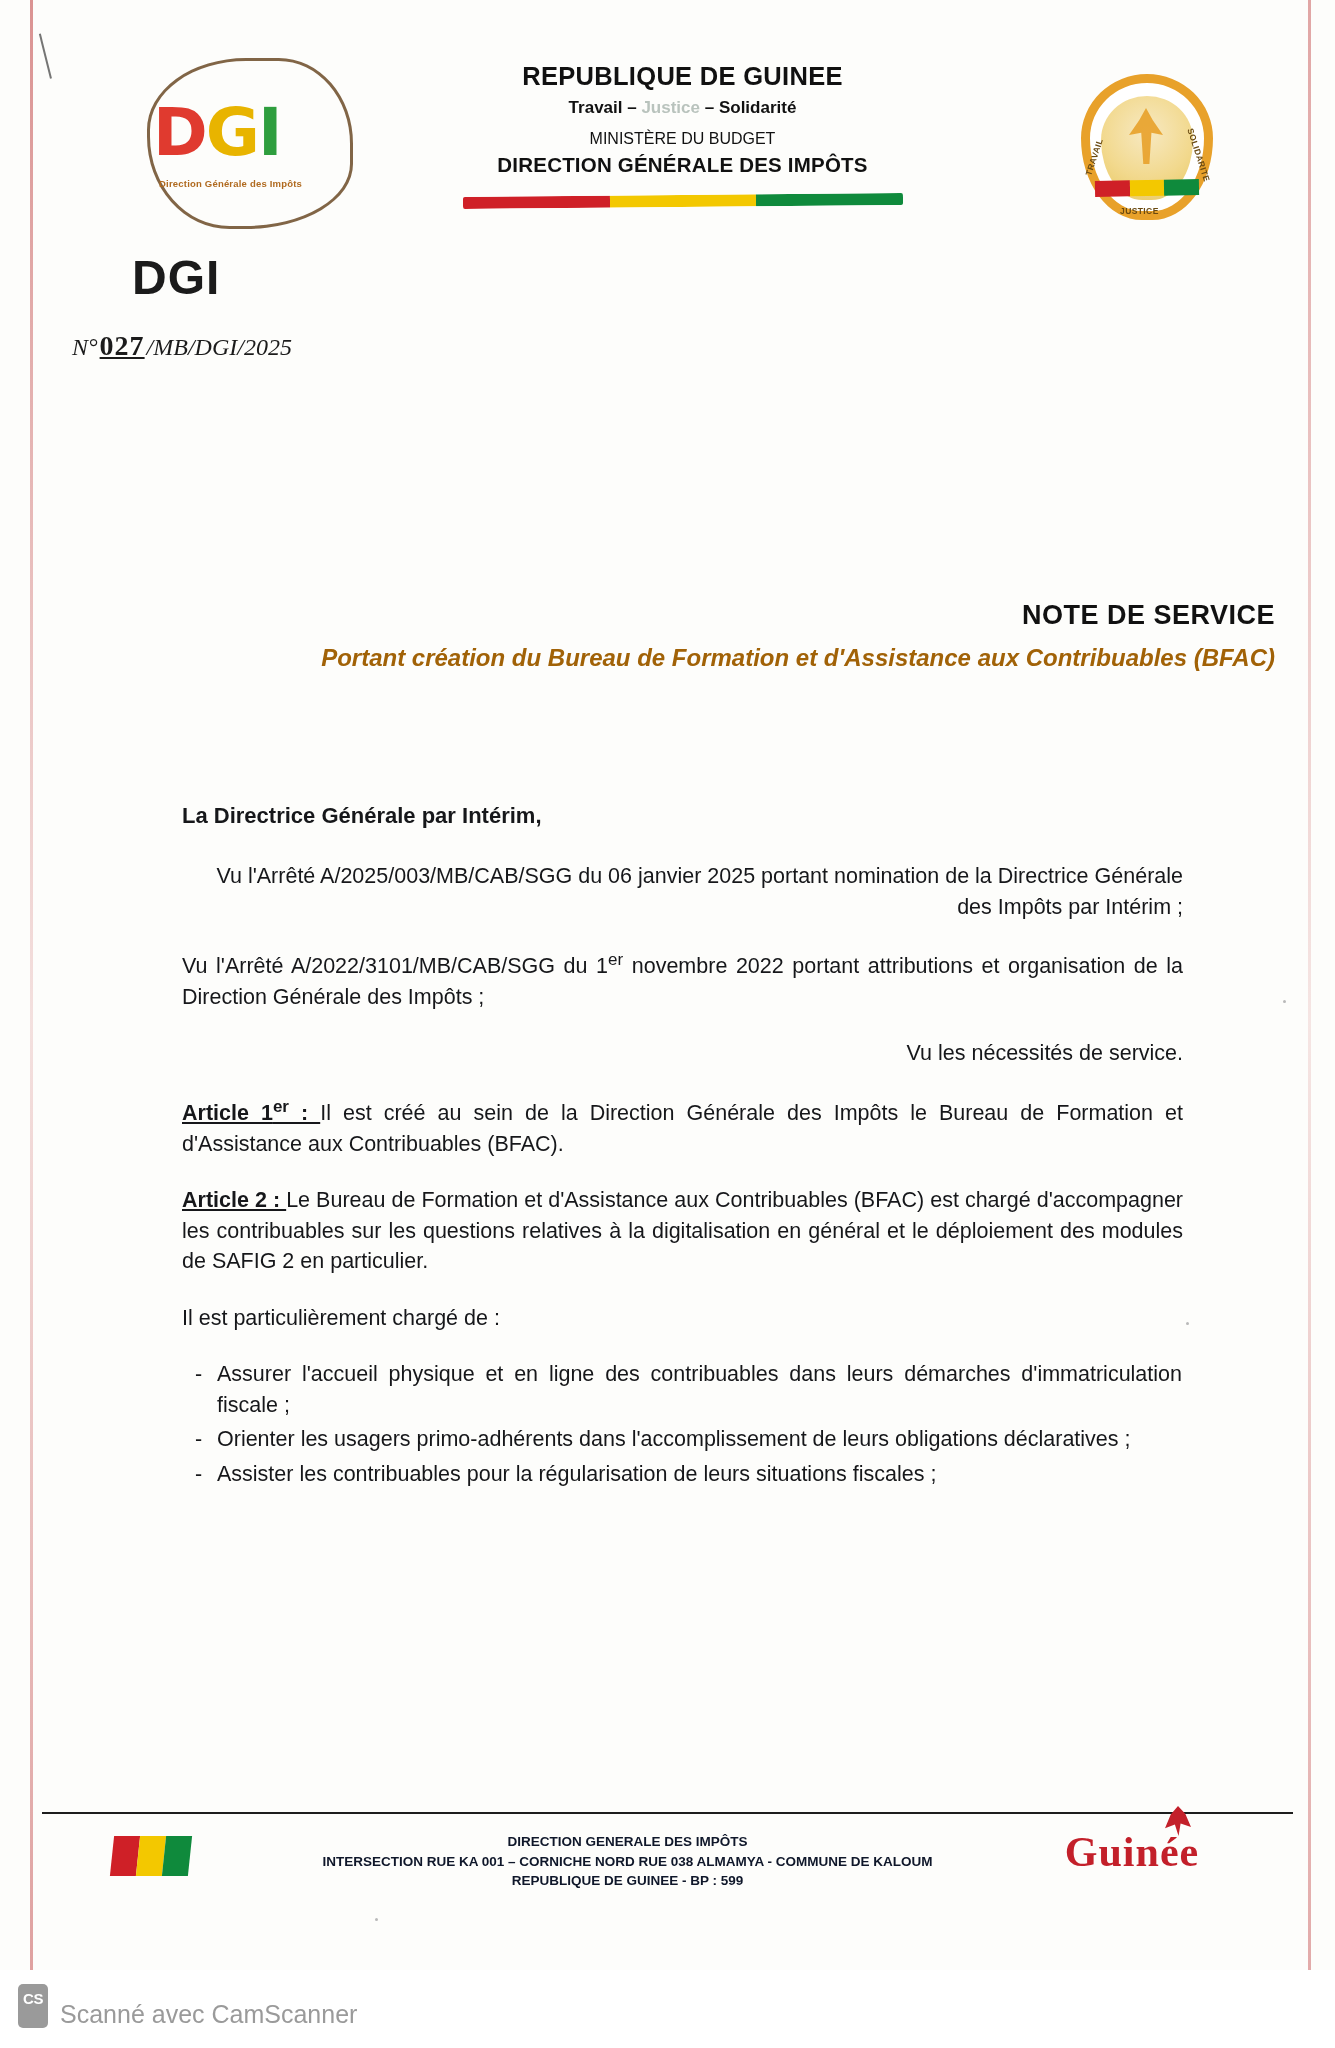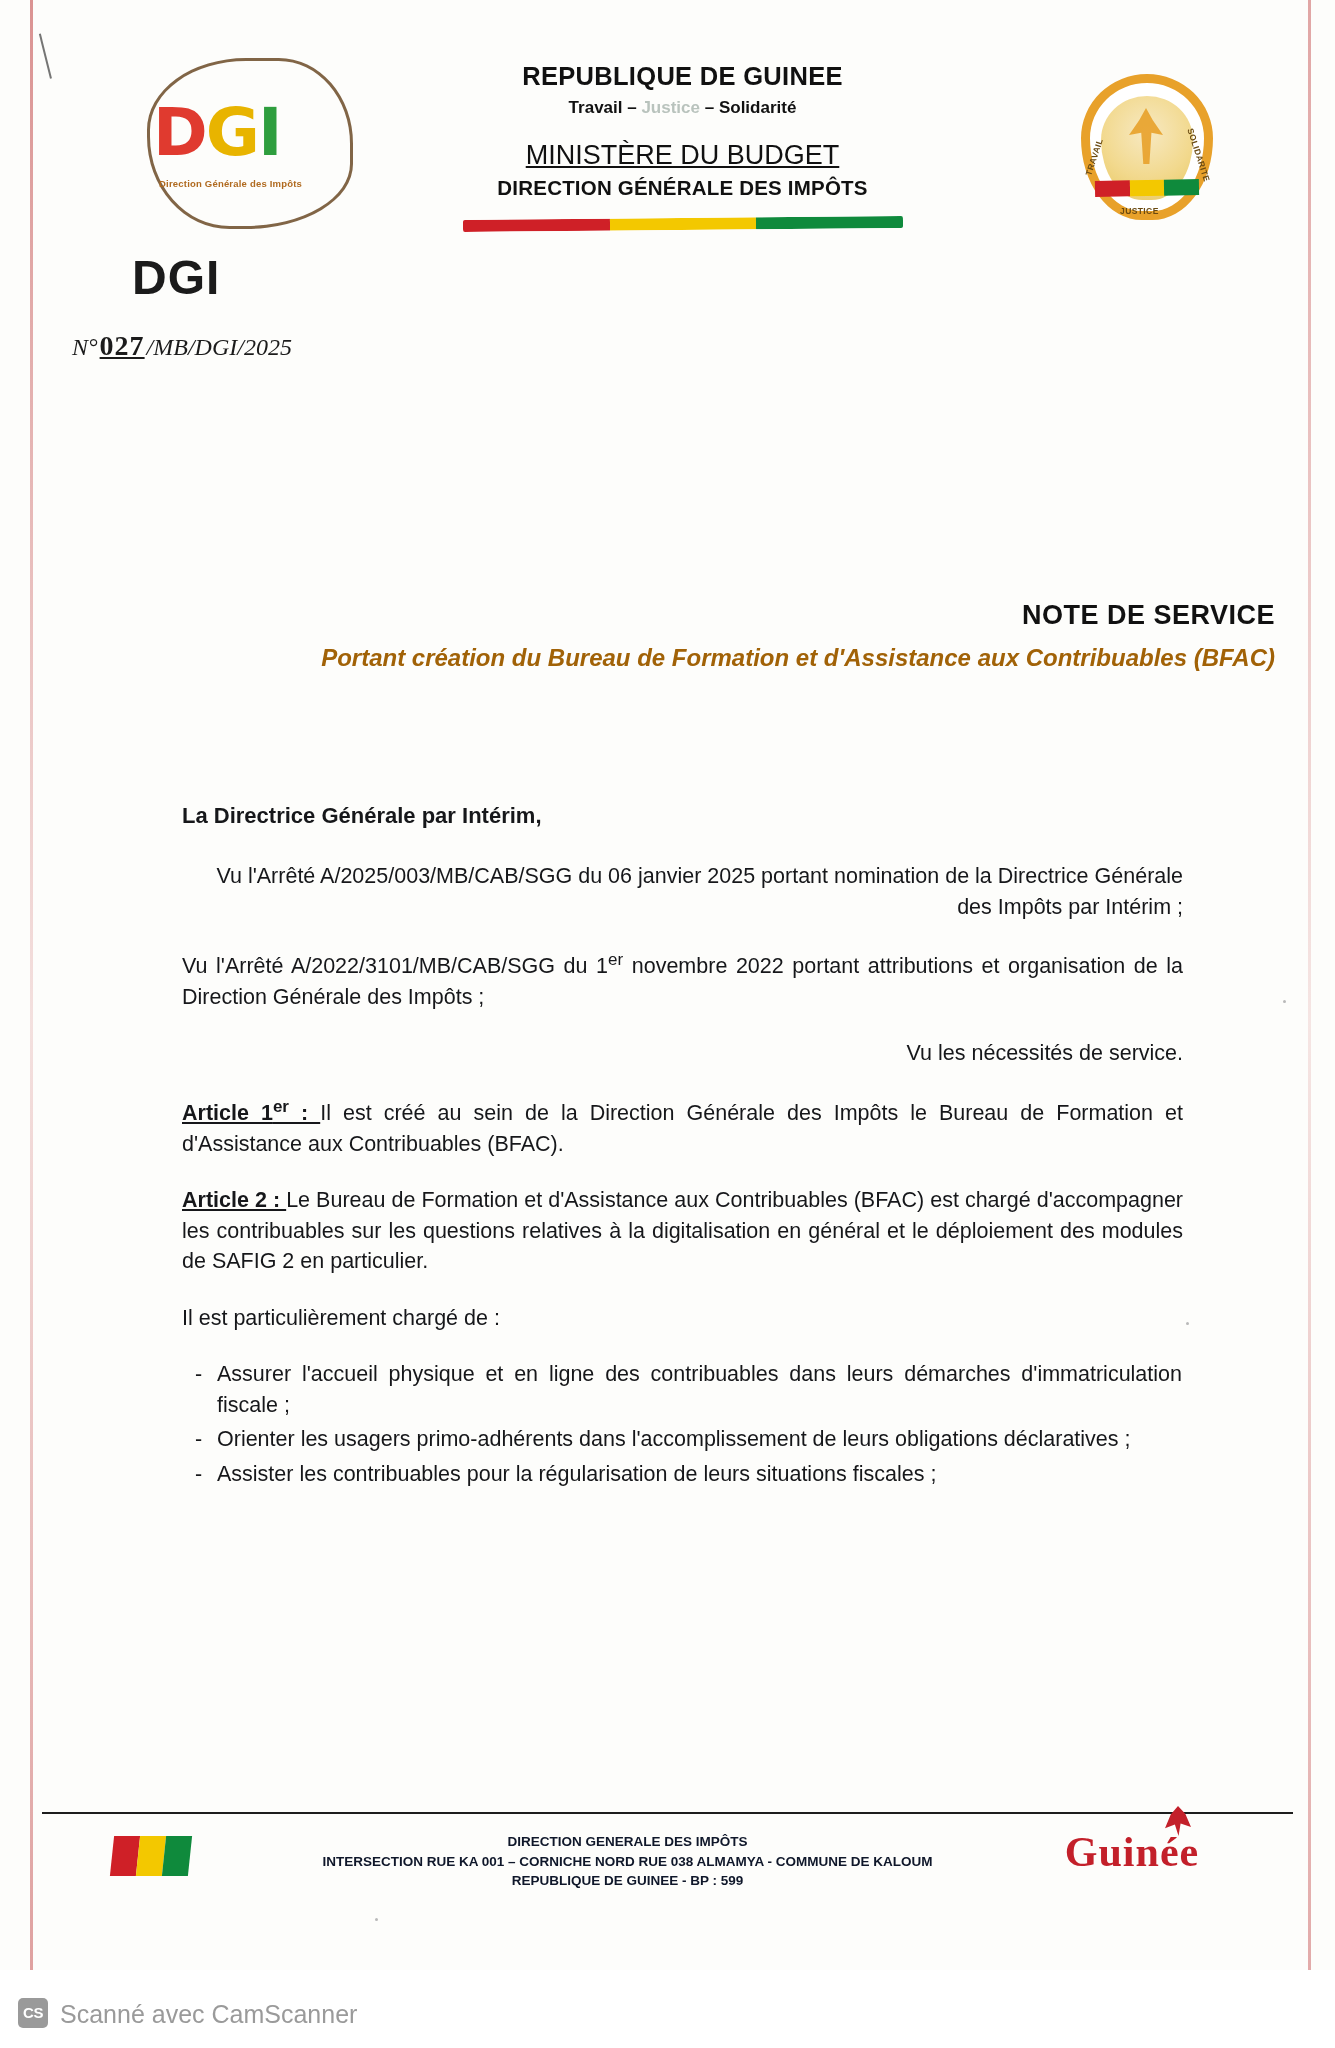--- a/index.html
+++ b/index.html
@@ -117,24 +117,23 @@
     color: #111;
   }
   .ch-motto {
     margin-top: 7px;
     font-size: 17px;
     font-weight: bold;
     color: #111;
   }
   .ch-motto .faded { color: #b9c3bd; }
   .ch-line3 {
-    margin-top: 22px;
-    font-size: 27px;
+    margin-top: 12px;
+    font-size: 16px;
     color: #111;
-    text-decoration: underline;
   }
   .ch-line4 {
     margin-top: 5px;
     font-size: 20.5px;
     font-weight: bold;
     letter-spacing: .2px;
     color: #111;
   }
   .flag-bar {
     margin: 18px auto 0;
@@ -353,21 +352,21 @@
     position: absolute;
     left: 0; right: 0;
     bottom: 0;
     height: 78px;
     background: #fff;
   }
   .cs-badge {
     position: absolute;
     left: 18px;
     bottom: 20px;
-    width: 30px; height: 30px;
+    width: 30px; height: 44px;
     background: #9a9a9a;
     color: #fff;
     border-radius: 5px;
     font-size: 15px;
     font-weight: bold;
     text-align: center;
     line-height: 30px;
     letter-spacing: -.5px;
   }
   .cs-text {

